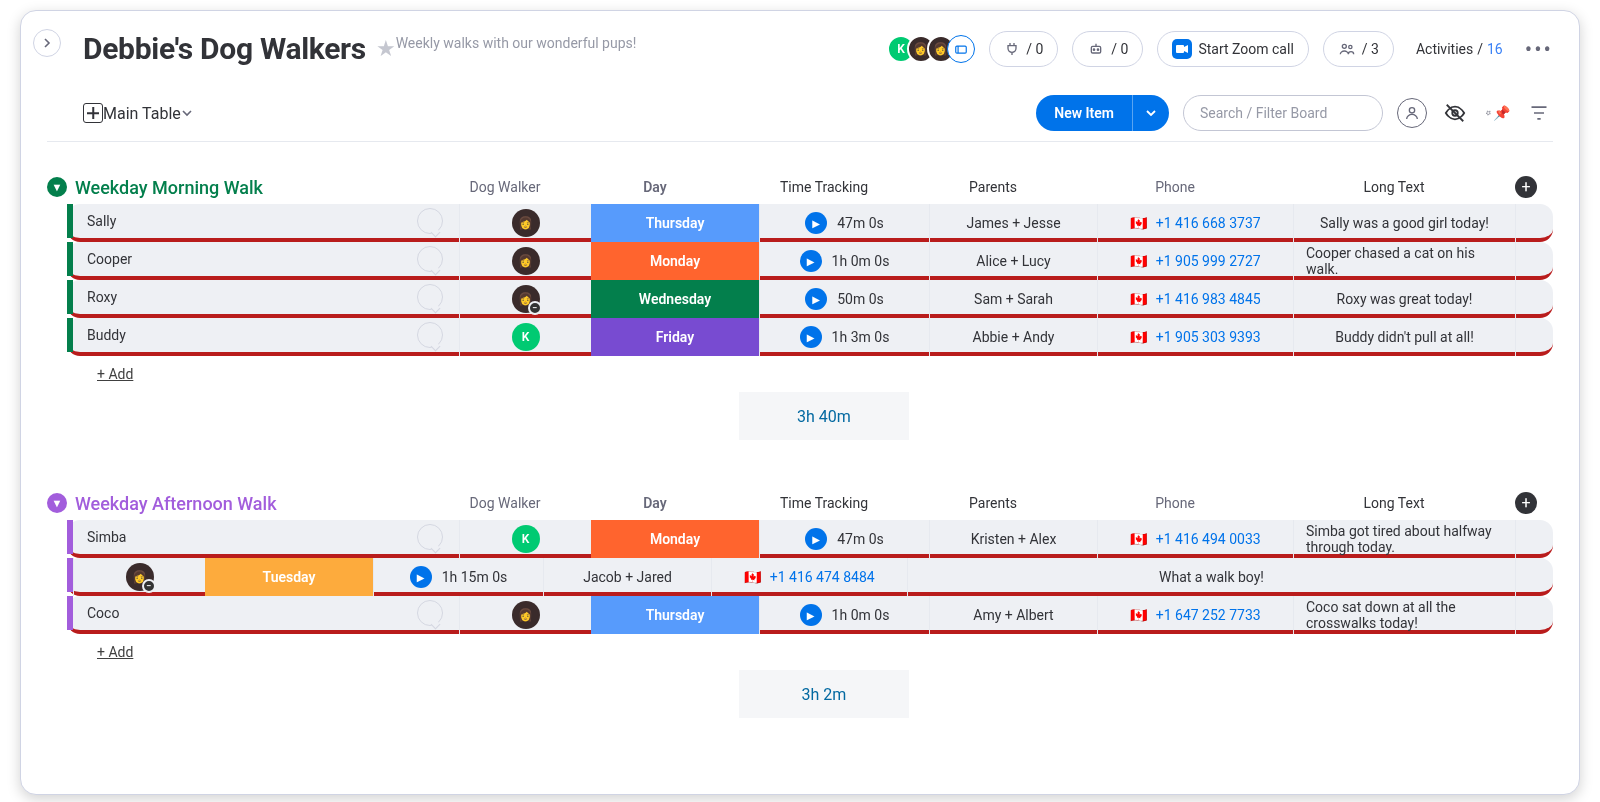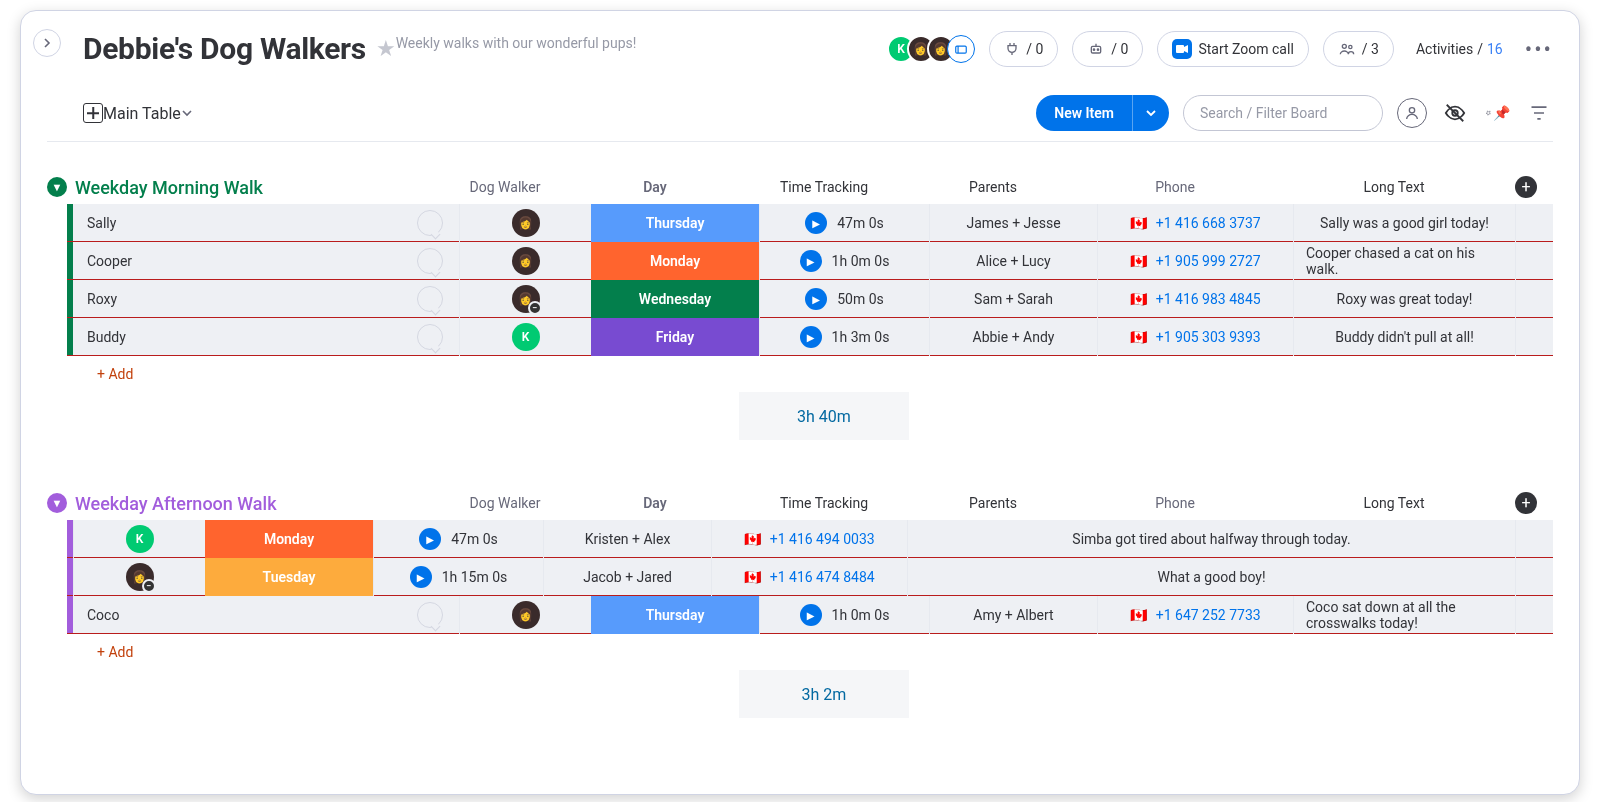--- a/index.html
+++ b/index.html
@@ -61,40 +61,40 @@
   .search-box { border:1.5px solid #c3c6d4; border-radius:22px; height:36px; width:200px; padding:0 16px; display:flex; align-items:center; color:#9699a6; }
   .tool-ic { width:28px;height:28px;display:flex;align-items:center;justify-content:center;color:#676879;cursor:pointer; }
   .user-circ { width:30px;height:30px;border:1.5px solid #676879;border-radius:50%;display:flex;align-items:center;justify-content:center;color:#676879; }
   
   .groups { padding-top:28px; }
   .group { margin-bottom:46px; }
   .g-head { display:flex; align-items:center; gap:8px; font-size:18px; font-weight:500; width:392px; padding-left:0; }
   .g-caret { width:20px;height:20px;border-radius:50%;display:flex;align-items:center;justify-content:center;color:#fff;font-size:11px; }
   .col-head { color:#676879; text-align:center; font-size:14px; }
   .cell { display:flex;align-items:center;justify-content:center; border-left:1px solid #e6e9ef; height:38px; }
-  .row { display:flex; align-items:stretch; background:#eef0f4; height:38px; border-bottom:1px solid #b91c1c;}
+  .row { display:flex; align-items:stretch; background:#eef0f4; height:38px; border-bottom:4px solid #b91c1c;border-radius:13px;}
   .row .handle { width:6px; }
   .namecell { width:386px; display:flex;align-items:center;justify-content:space-between; padding:0 16px 0 14px; color:#323338; }
   .chat-ic { width:26px;height:26px;border:1.5px solid #c3c6d4;border-radius:50%;position:relative; opacity:0.6; }
   .chat-ic::after{content:"";position:absolute;bottom:-3px;right:3px;width:6px;height:6px;border-left:1.5px solid #c3c6d4;border-bottom:1.5px solid #c3c6d4;background:#eef0f4;transform:rotate(-45deg);}
   .c-walker { width:132px; }
   .c-day { width:168px; color:#fff; font-weight:600; }
   .c-time { width:170px; gap:10px; color:#323338; }
   .c-parents { width:168px; color:#323338; }
   .c-phone { width:196px; gap:8px; color:#0073ea; }
   .c-note { flex:1; color:#323338; padding:0 12px; }
   .c-add { width:38px; }
   .play { width:22px;height:22px;border-radius:50%;background:#0073ea;display:flex;align-items:center;justify-content:center;color:#fff;font-size:10px; }
   .flag { font-size:14px; }
   .person { width:28px;height:28px;border-radius:50%;background:#3a2b2b;display:inline-flex;align-items:center;justify-content:center;color:#fff;font-size:12px;font-weight:600;position:relative; }
   .person.k { background:#00ca72; }
   .person .badge { position:absolute;bottom:-2px;right:-2px;width:14px;height:14px;border-radius:50%;background:#333;border:2px solid #eef0f4;color:#fff;font-size:9px;line-height:10px;text-align:center;}
   .addrow { display:flex; align-items:center; height:36px; background:#fff; }
   .addrow .handle { opacity:.35; width:6px;}
-  .addrow .txt { padding-left:24px; color:#c2410c; }
+  .addrow .txt { padding-left:24px; color:#404040;text-decoration:underline; }
   .sumrow { display:flex; height:48px; }
   .sumrow .sp { width:392px; }
   .sumrow .sp2 { width:300px; }
   .sumcell { width:170px; background:#f5f6f8; display:flex;align-items:center;justify-content:center; color:#0369a1; font-size:16px; }
   .plus-circ { width:22px;height:22px;border-radius:50%;background:#323338;color:#fff;display:flex;align-items:center;justify-content:center;font-size:16px;line-height:1; }
   .col-headers { display:flex; align-items:center; height:34px;}
   .col-headers > div { text-align:center; }
   .rows-wrap { margin-left:20px; }
   svg{display:block;}
 </style>
@@ -346,20 +346,24 @@
     <div class="col-head c-parents">Parents</div>
     <div class="col-head c-phone" style="color:#676879">Phone</div>
     <div class="col-head c-note" style="flex:1">Long Text</div>
     <div class="c-add">
             <span class="plus-circ">+</span>
           </div>
   </div>
         <div class="rows-wrap">
           <div class="row">
       <div class="handle" style="background:#a25ddc"></div>
+      <div class="namecell">
+        <span>Simba</span>
+        <span class="chat-ic"></span>
+      </div>
       <div class="cell c-walker">
               <span class="person k">K</span>
             </div>
       <div class="cell c-day" style="background:#ff642e;border-left:none">Monday</div>
       <div class="cell c-time">
         <span class="play">▶</span>
         <span>47m 0s</span>
       </div>
       <div class="cell c-parents">Kristen + Alex</div>
       <div class="cell c-phone">
@@ -377,21 +381,21 @@
       <div class="cell c-day" style="background:#fdab3d;border-left:none">Tuesday</div>
       <div class="cell c-time">
         <span class="play">▶</span>
         <span>1h 15m 0s</span>
       </div>
       <div class="cell c-parents">Jacob + Jared</div>
       <div class="cell c-phone">
         <span class="flag">🇨🇦</span>
         <span>+1 416 474 8484</span>
       </div>
-      <div class="cell c-note">What a good boy!</div>
+      <div class="cell c-note">What a walk boy!</div>
       <div class="cell c-add"></div>
     </div>
           <div class="row">
       <div class="handle" style="background:#a25ddc"></div>
       <div class="namecell">
         <span>Coco</span>
         <span class="chat-ic"></span>
       </div>
       <div class="cell c-walker">
               <span class="person">👩</span>

